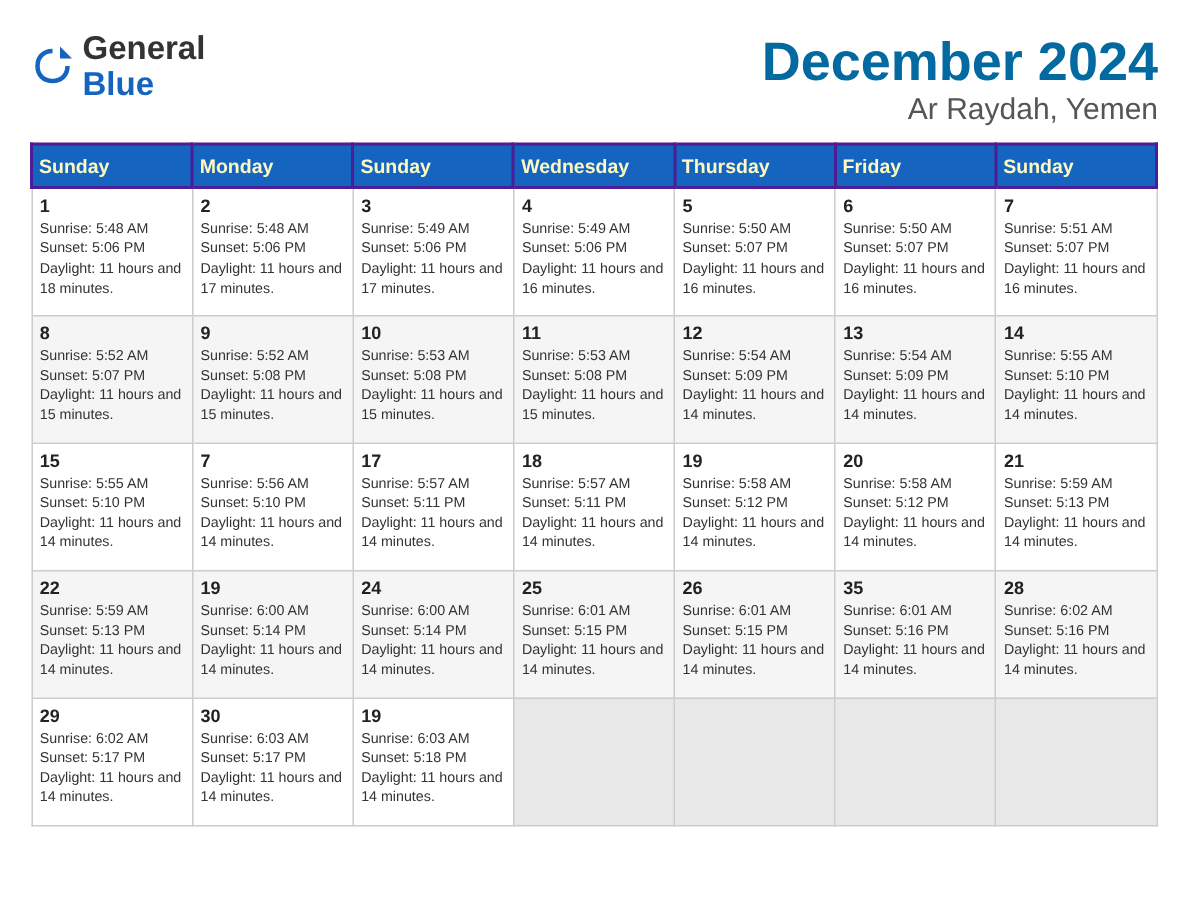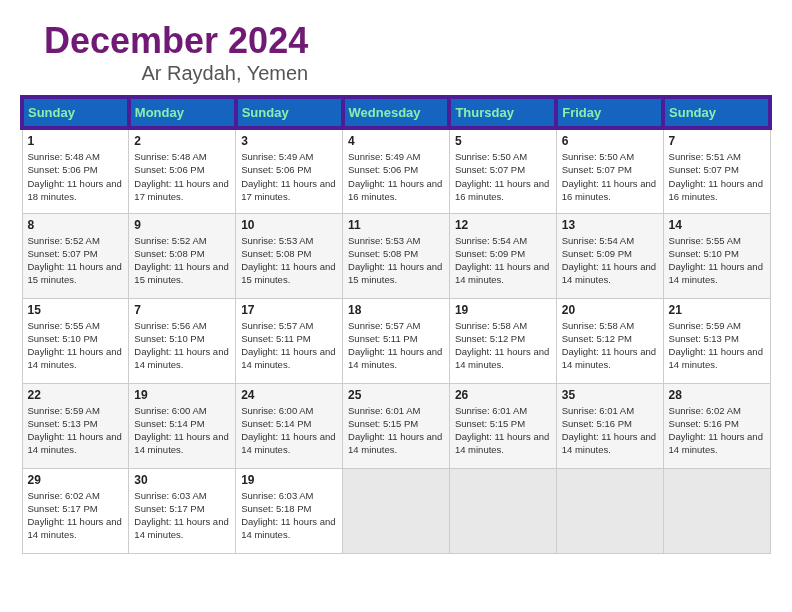--- a/index.html
+++ b/index.html
@@ -31,39 +31,39 @@
       width: 30px;
       height: 30px;
       margin-right: 5px;
     }
     .title-block {
       text-align: right;
     }
     .month-title {
       font-size: 36px;
       font-weight: bold;
-      color: #701a75;
+      color: #0369a1;
       margin-left: 24px;
     }
     .location {
       font-size: 20px;
       color: #555;
     }
     .calendar {
       width: 100%;
       border-collapse: collapse;
     }
     .calendar th {
       background: #1565c0;
-      color: #86efac;
+      color: #fef9c3;
       font-size: 13px;
       font-weight: bold;
       padding: 6px 4px;
       text-align: left;
-      border: 4px solid #4c1d95;
+      border: 2px solid #4c1d95;
     }
     .calendar td {
       border: 1px solid #ccc;
       vertical-align: top;
       padding: 4px 5px;
       font-size: 10px;
       color: #333;
       width: calc(100% / 7);
       height: 85px;
       background: #fff;
@@ -82,20 +82,30 @@
     }
     .day-info {
       line-height: 1.4;
       font-size: 9.5px;
     }
   </style>
 </head>
 <body>
 
 <div class="header">
+  <div class="logo">
+    <svg class="logo-icon" viewBox="0 0 30 30">
+      <path d="M15 5 C9 5 5 9 5 15 C5 21 9 25 15 25 C21 25 25 21 25 15" fill="none" stroke="#1565c0" stroke-width="3"></path>
+      <path d="M20 2 L28 10 L20 10 Z" fill="#1565c0"></path>
+    </svg>
+    <div class="logo-text">
+      <span class="logo-general">General</span><br>
+      <span class="logo-blue">Blue</span>
+    </div>
+  </div>
   <div class="title-block">
     <div class="month-title">December 2024</div>
     <div class="location">Ar Raydah, Yemen</div>
   </div>
 </div>
 
 <table class="calendar">
   <thead>
     <tr id="header-row">
         <th>Sunday</th>

